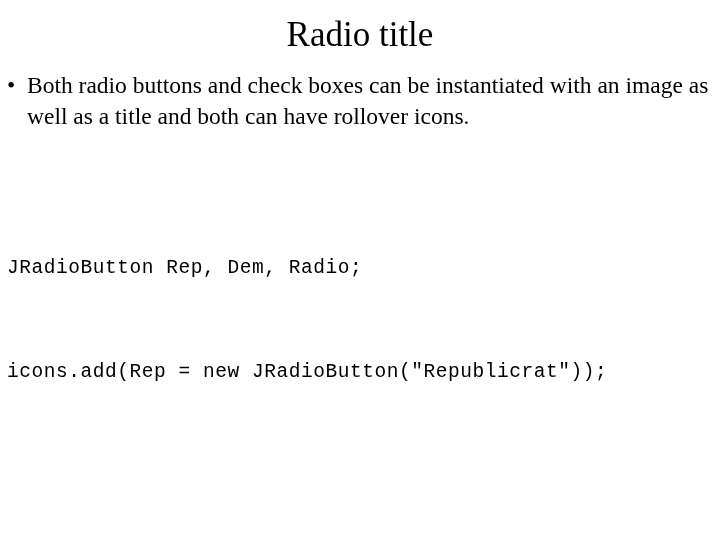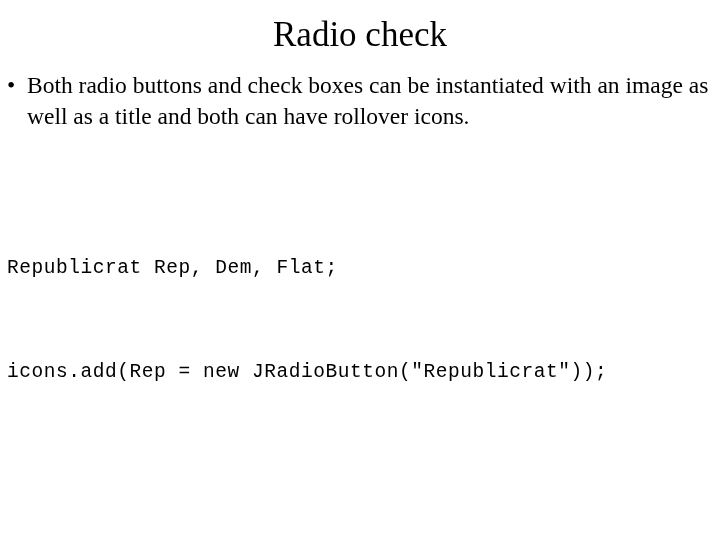--- a/index.html
+++ b/index.html
@@ -92,31 +92,31 @@
     display: block;
     height: 34.6px;
     white-space: pre;
   }
 </style>
 </head>
 <body>
 
 <div class="slide">
 
-  <div class="slide-title">Radio check</div>
+  <div class="slide-title">Radio title</div>
 
   <ul class="bullet-list">
     <li class="bullet-item">
       <span class="bullet-marker">•</span>
       <span class="bullet-text">Both radio buttons and check boxes can be instantiated with an image as well as a title and both can have rollover icons.</span>
     </li>
   </ul>
 
   <div class="code-block">
-    <span class="code-line">Republicrat Rep, Dem, Flat;</span>
+    <span class="code-line">JRadioButton Rep, Dem, Radio;</span>
     <span class="code-line">icons.add(Rep = new JRadioButton("Republicrat"));</span>
     
     
     
     
     
     
   </div>
 
 </div>

